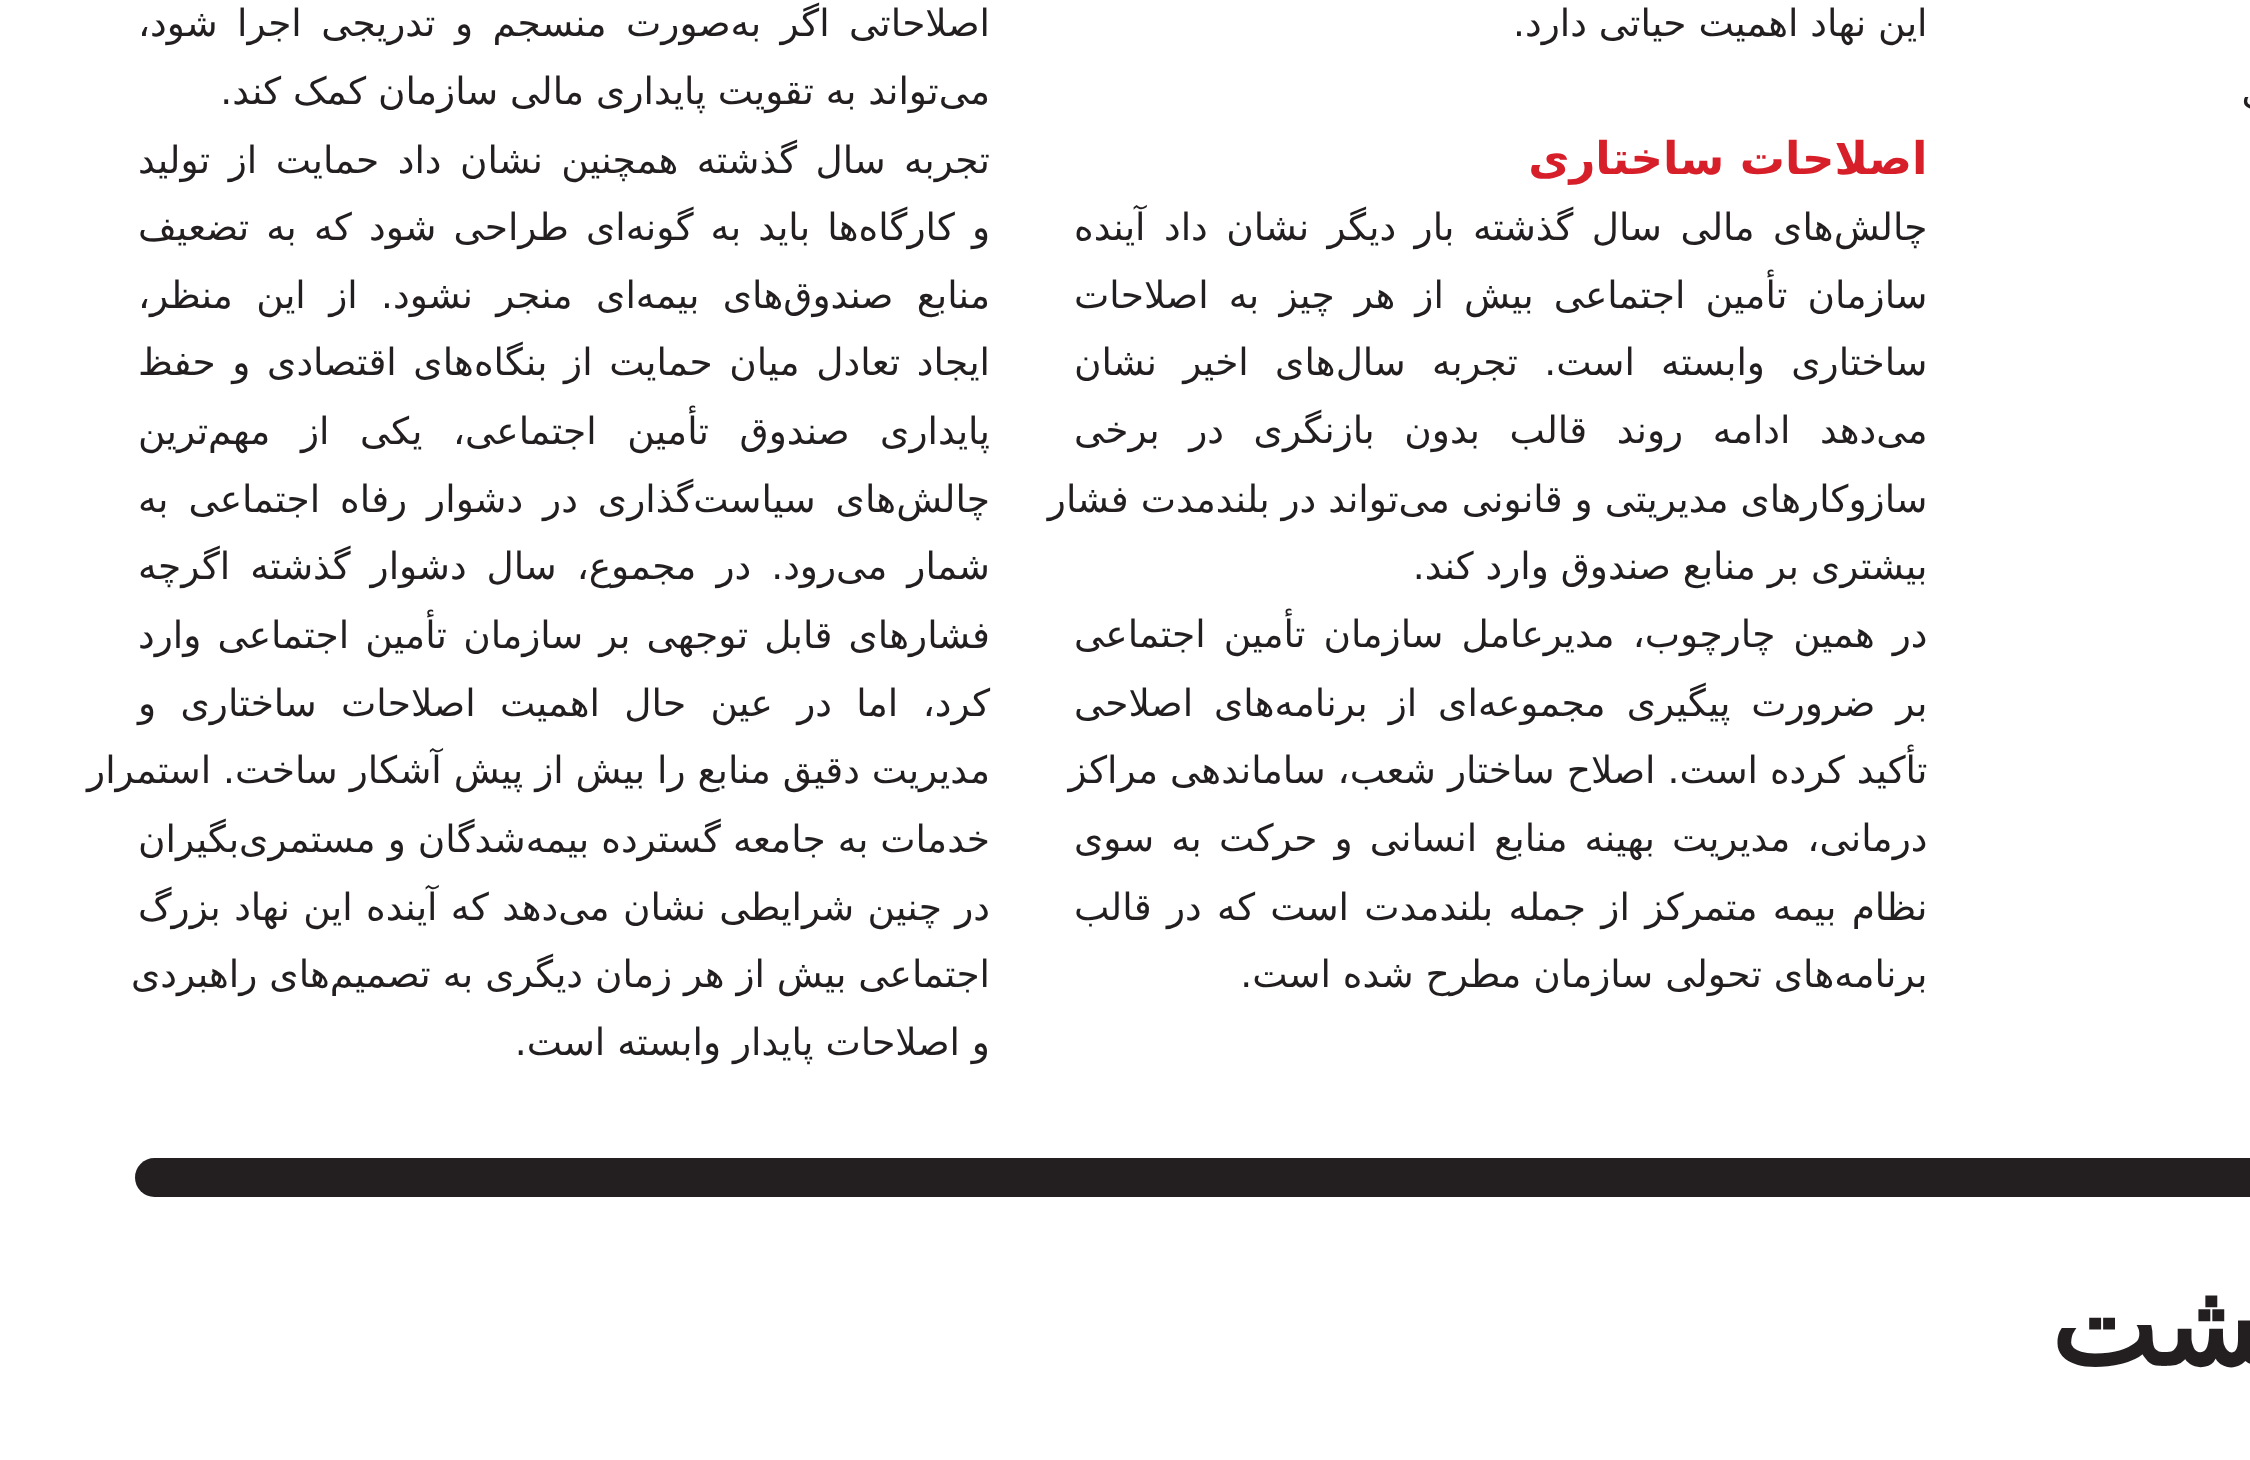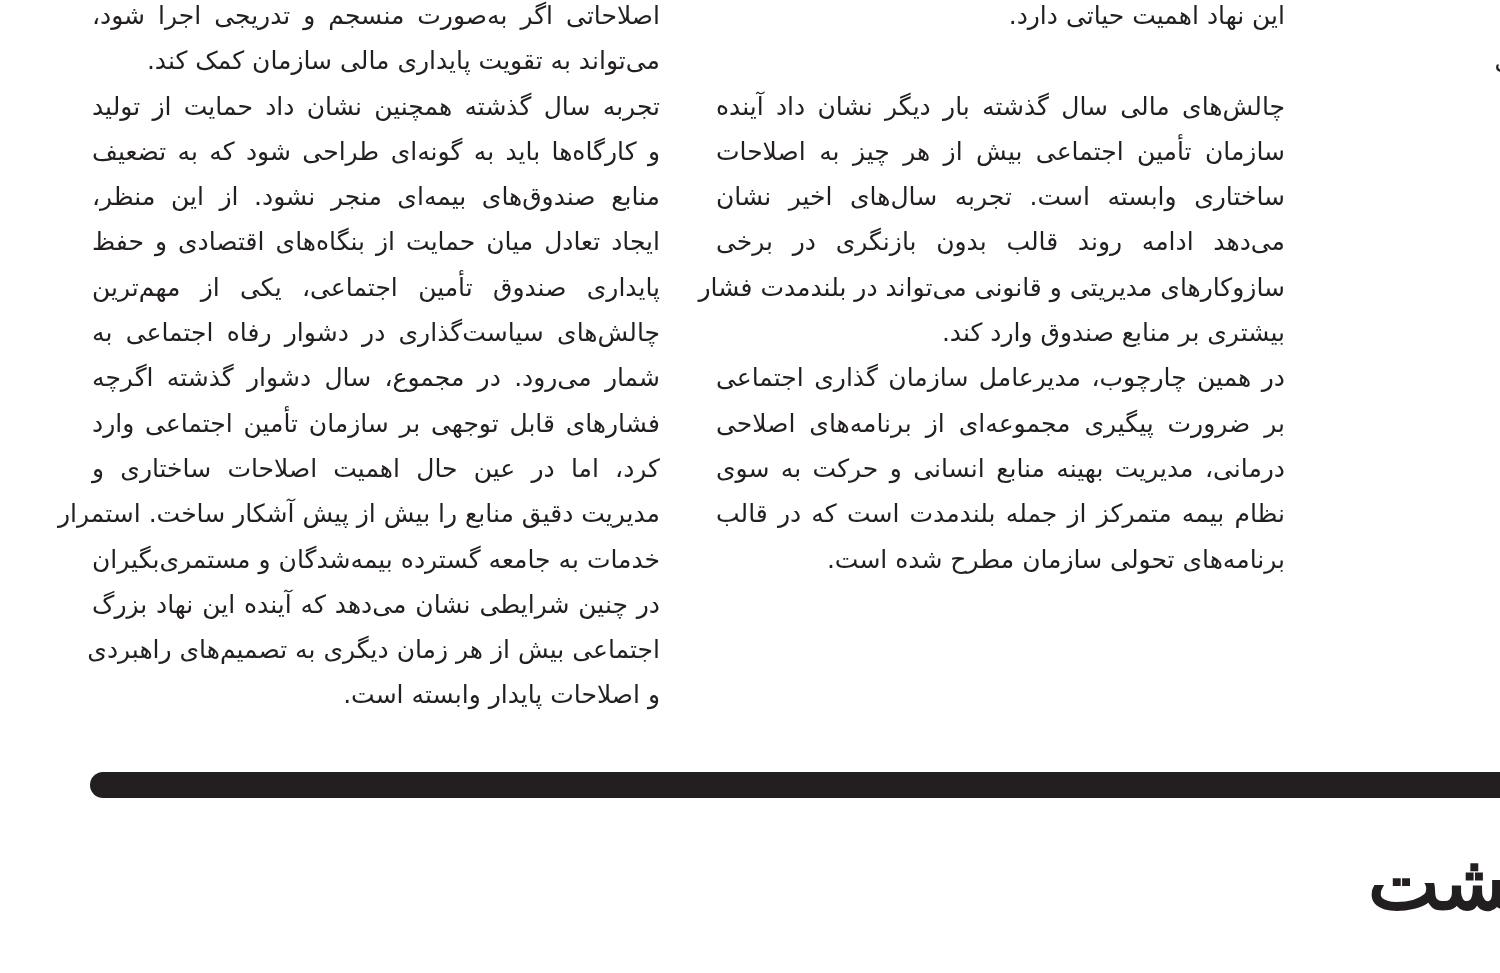--- a/index.html
+++ b/index.html
@@ -110,31 +110,33 @@
   <span class="line justify">مدیریت دقیق منابع را بیش از پیش آشکار ساخت. استمرار</span>
   <span class="line justify">خدمات به جامعه گسترده بیمه‌شدگان و مستمری‌بگیران</span>
   <span class="line justify">در چنین شرایطی نشان می‌دهد که آینده این نهاد بزرگ</span>
   <span class="line justify">اجتماعی بیش از هر زمان دیگری به تصمیم‌های راهبردی</span>
   <span class="line">و اصلاحات پایدار وابسته است.</span>
 </div>
 
 <div class="column" id="col-middle">
   <span class="line">این نهاد اهمیت حیاتی دارد.</span>
   <span class="spacer"></span>
+  <span class="section-heading">اصلاحات ساختاری</span>
   <div>
     <span class="line justify">چالش‌های مالی سال گذشته بار دیگر نشان داد آینده</span>
     <span class="line justify">سازمان تأمین اجتماعی بیش از هر چیز به اصلاحات</span>
     <span class="line justify">ساختاری وابسته است. تجربه سال‌های اخیر نشان</span>
     <span class="line justify">می‌دهد ادامه روند قالب بدون بازنگری در برخی</span>
     <span class="line justify">سازوکارهای مدیریتی و قانونی می‌تواند در بلندمدت فشار</span>
     <span class="line">بیشتری بر منابع صندوق وارد کند.</span>
   </div>
   <div>
-    <span class="line justify">در همین چارچوب، مدیرعامل سازمان گذاری اجتماعی</span>
+    <span class="line justify">در همین چارچوب، مدیرعامل سازمان تأمین اجتماعی</span>
     <span class="line justify">بر ضرورت پیگیری مجموعه‌ای از برنامه‌های اصلاحی</span>
+    <span class="line justify">تأکید کرده است. اصلاح ساختار شعب، ساماندهی مراکز</span>
     <span class="line justify">درمانی، مدیریت بهینه منابع انسانی و حرکت به سوی</span>
     <span class="line justify">نظام بیمه متمرکز از جمله بلندمدت است که در قالب</span>
     <span class="line">برنامه‌های تحولی سازمان مطرح شده است.</span>
   </div>
 </div>
 
 <div class="column" id="col-right">
   <span class="line">قرار گرفت. این</span>
   <span class="line">ی را در شرایطی</span>
   <span class="line">حران نقدینگی</span>

